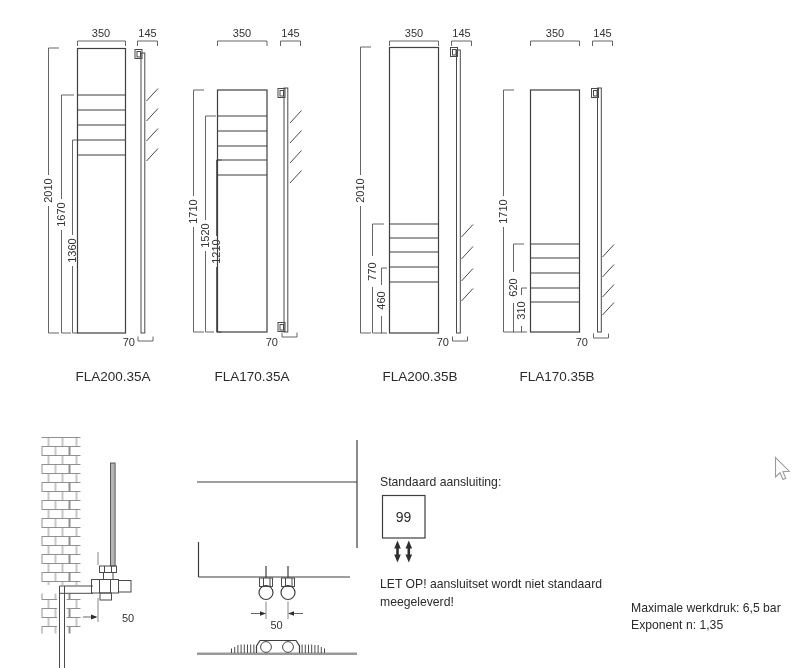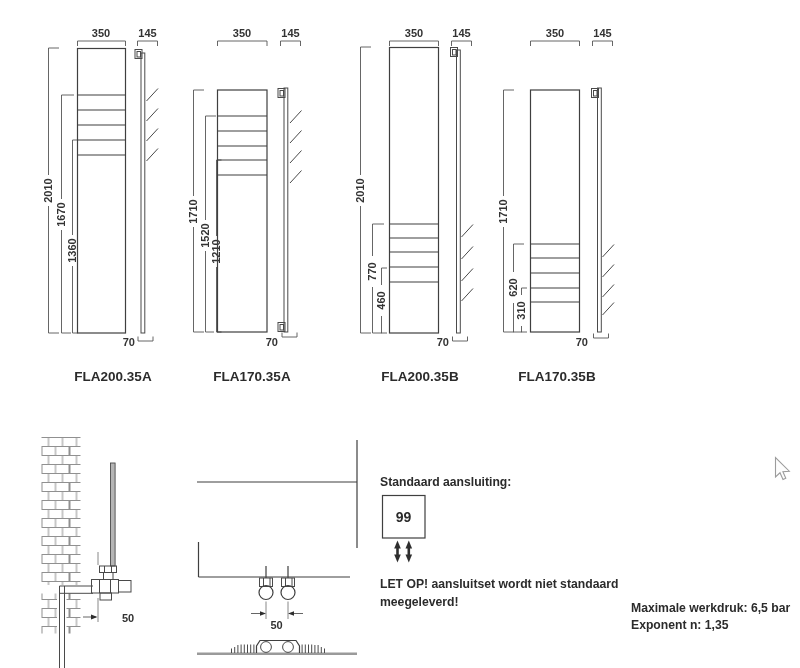--- a/index.html
+++ b/index.html
@@ -1,16 +1,16 @@
 <!DOCTYPE html>
 <html><head>
 <meta charset="utf-8">
 <style>
   html,body{margin:0;padding:0;background:#ffffff;}
-  .page{position:relative;width:800px;height:668px;background:#fff;overflow:hidden;font-weight:bold;}
+  .page{position:relative;width:800px;height:668px;background:#fff;overflow:hidden;}
   svg{position:absolute;left:0;top:0;}
   text{font-family:"Liberation Sans","DejaVu Sans",sans-serif;fill:#2e2e2e;}
   .dimtxt{font-size:11px;fill:#333;}
   .modeltxt{font-size:13.5px;fill:#2b2b2b;}
   .bodytxt{font-size:12.2px;fill:#2b2b2b;}
   .codetxt{font-size:14px;fill:#2b2b2b;}
   .ln{stroke:#3f3f3f;stroke-width:1.2;fill:none;}
   .lnthin{stroke:#4a4a4a;stroke-width:1;fill:none;}
   .dim{stroke:#555;stroke-width:0.9;fill:none;}
   .ext{stroke:#6a6a6a;stroke-width:0.8;fill:none;}

